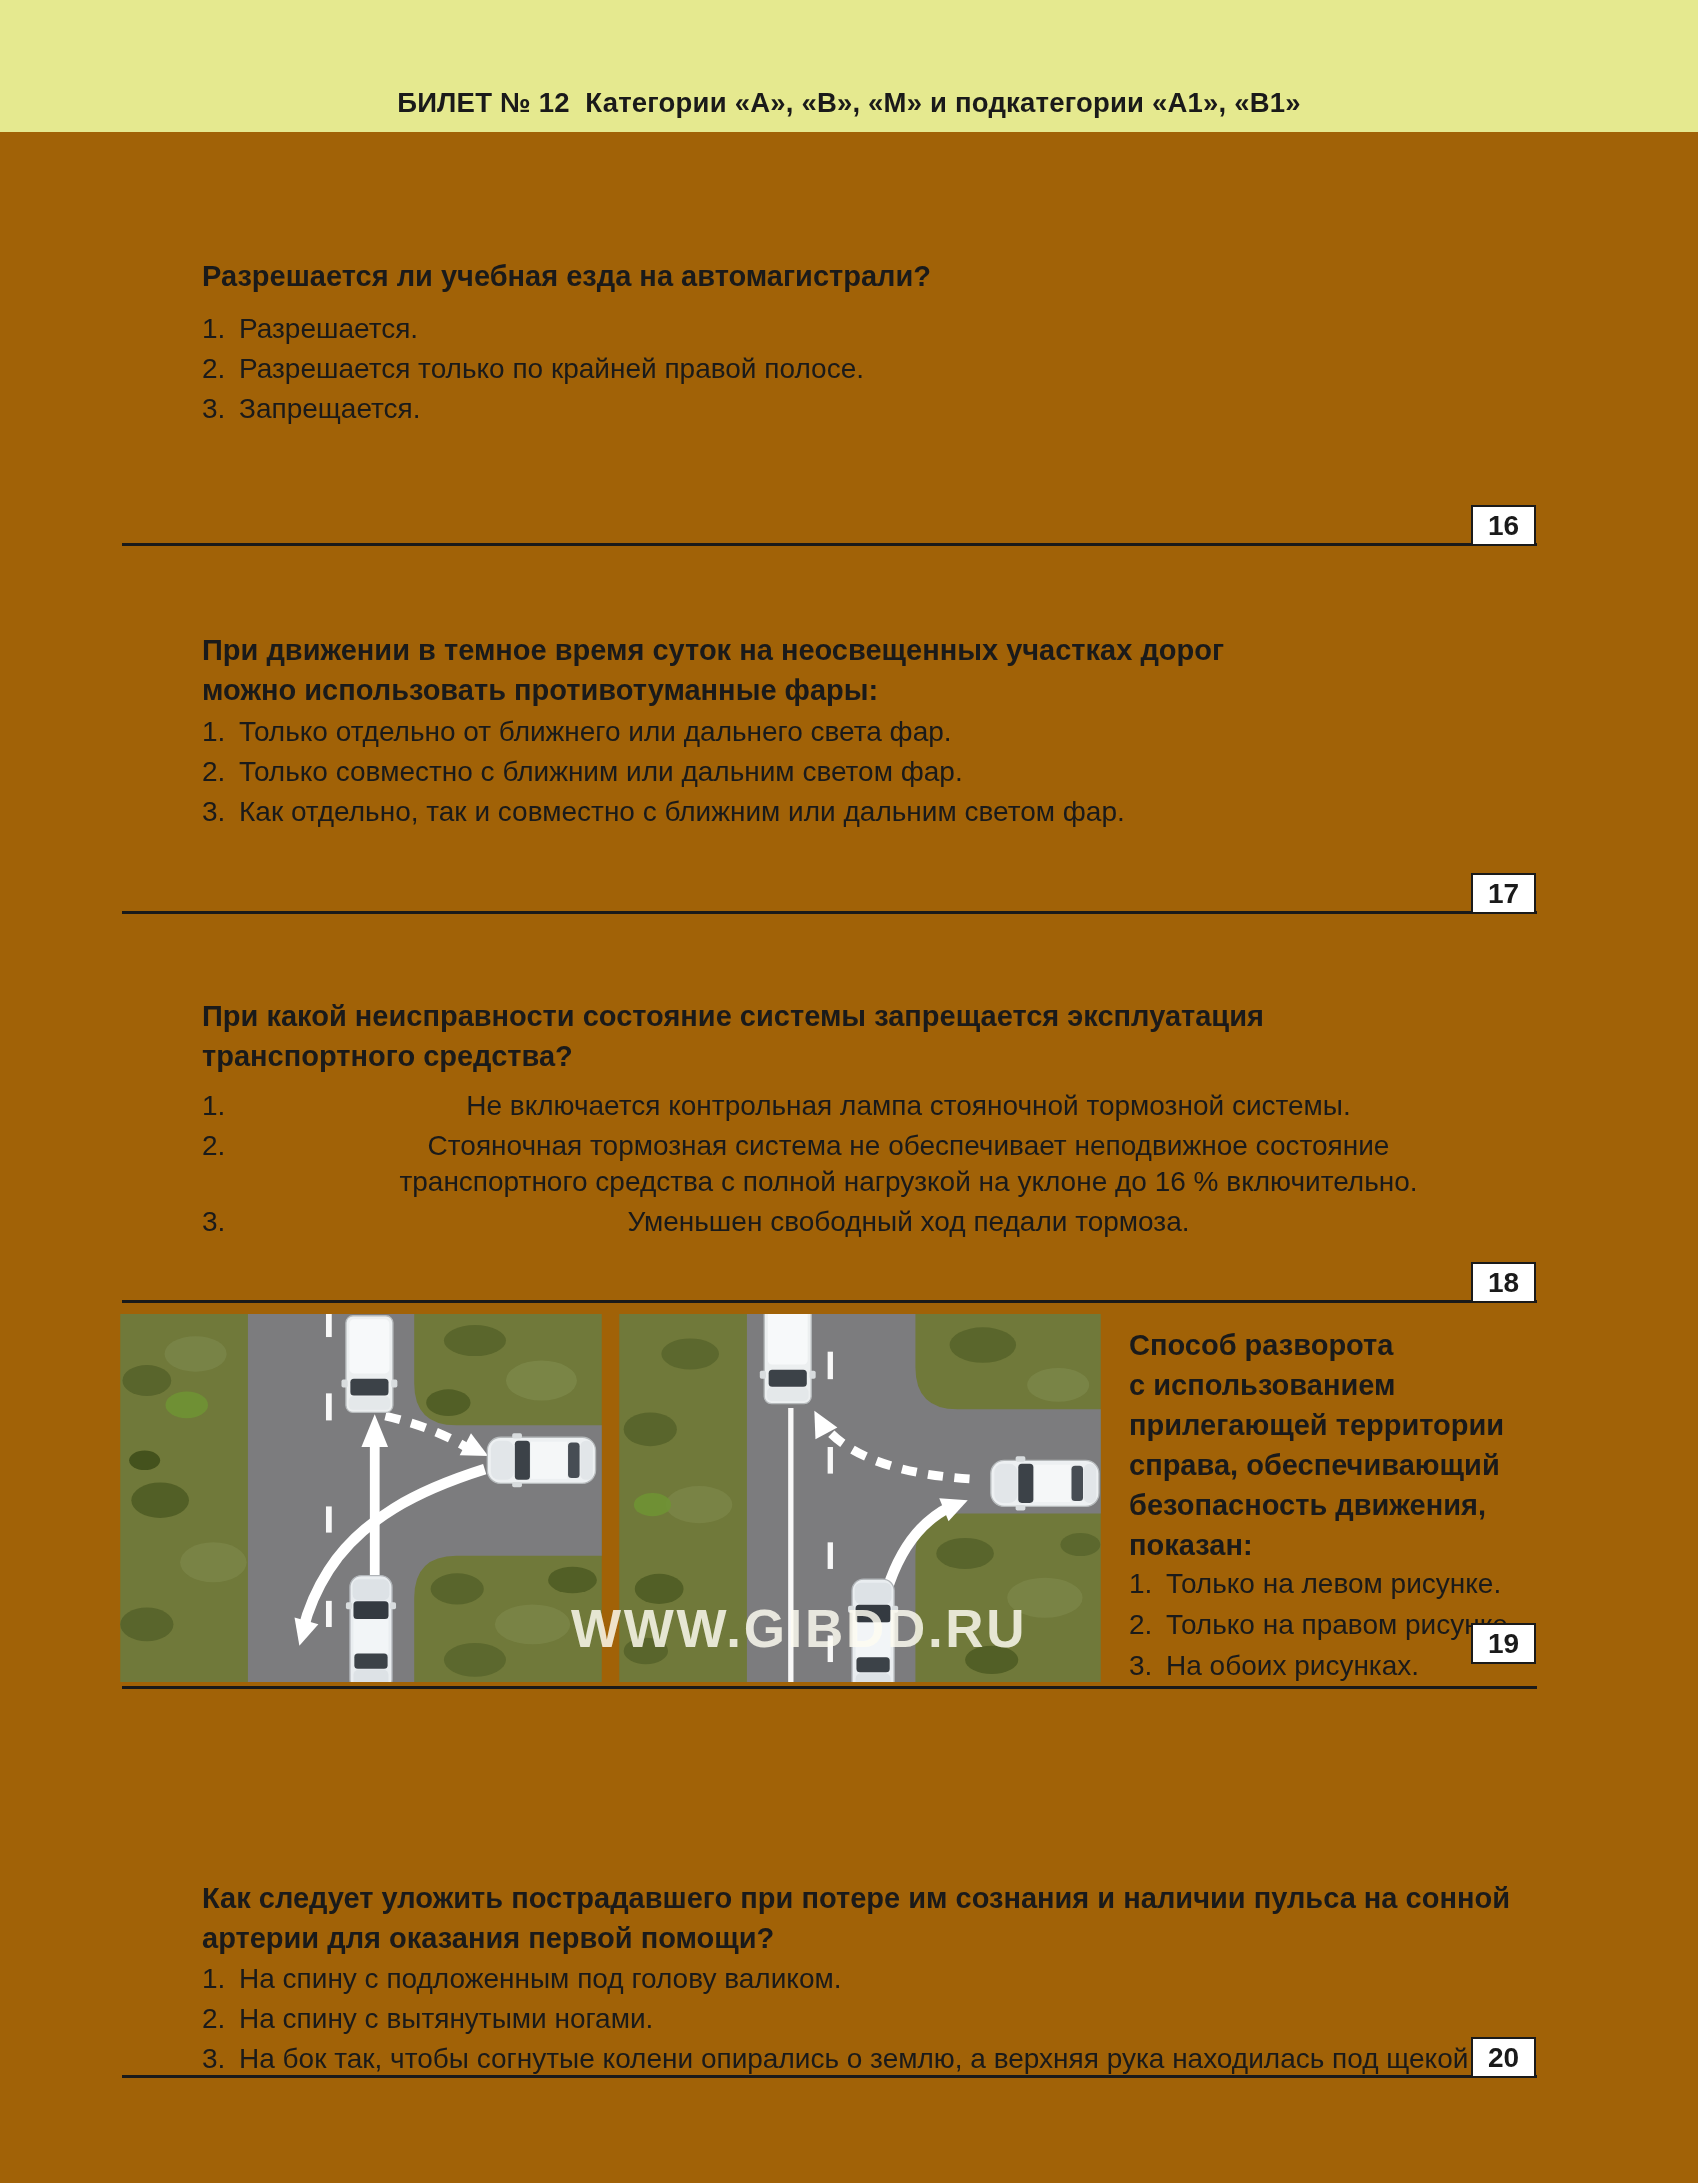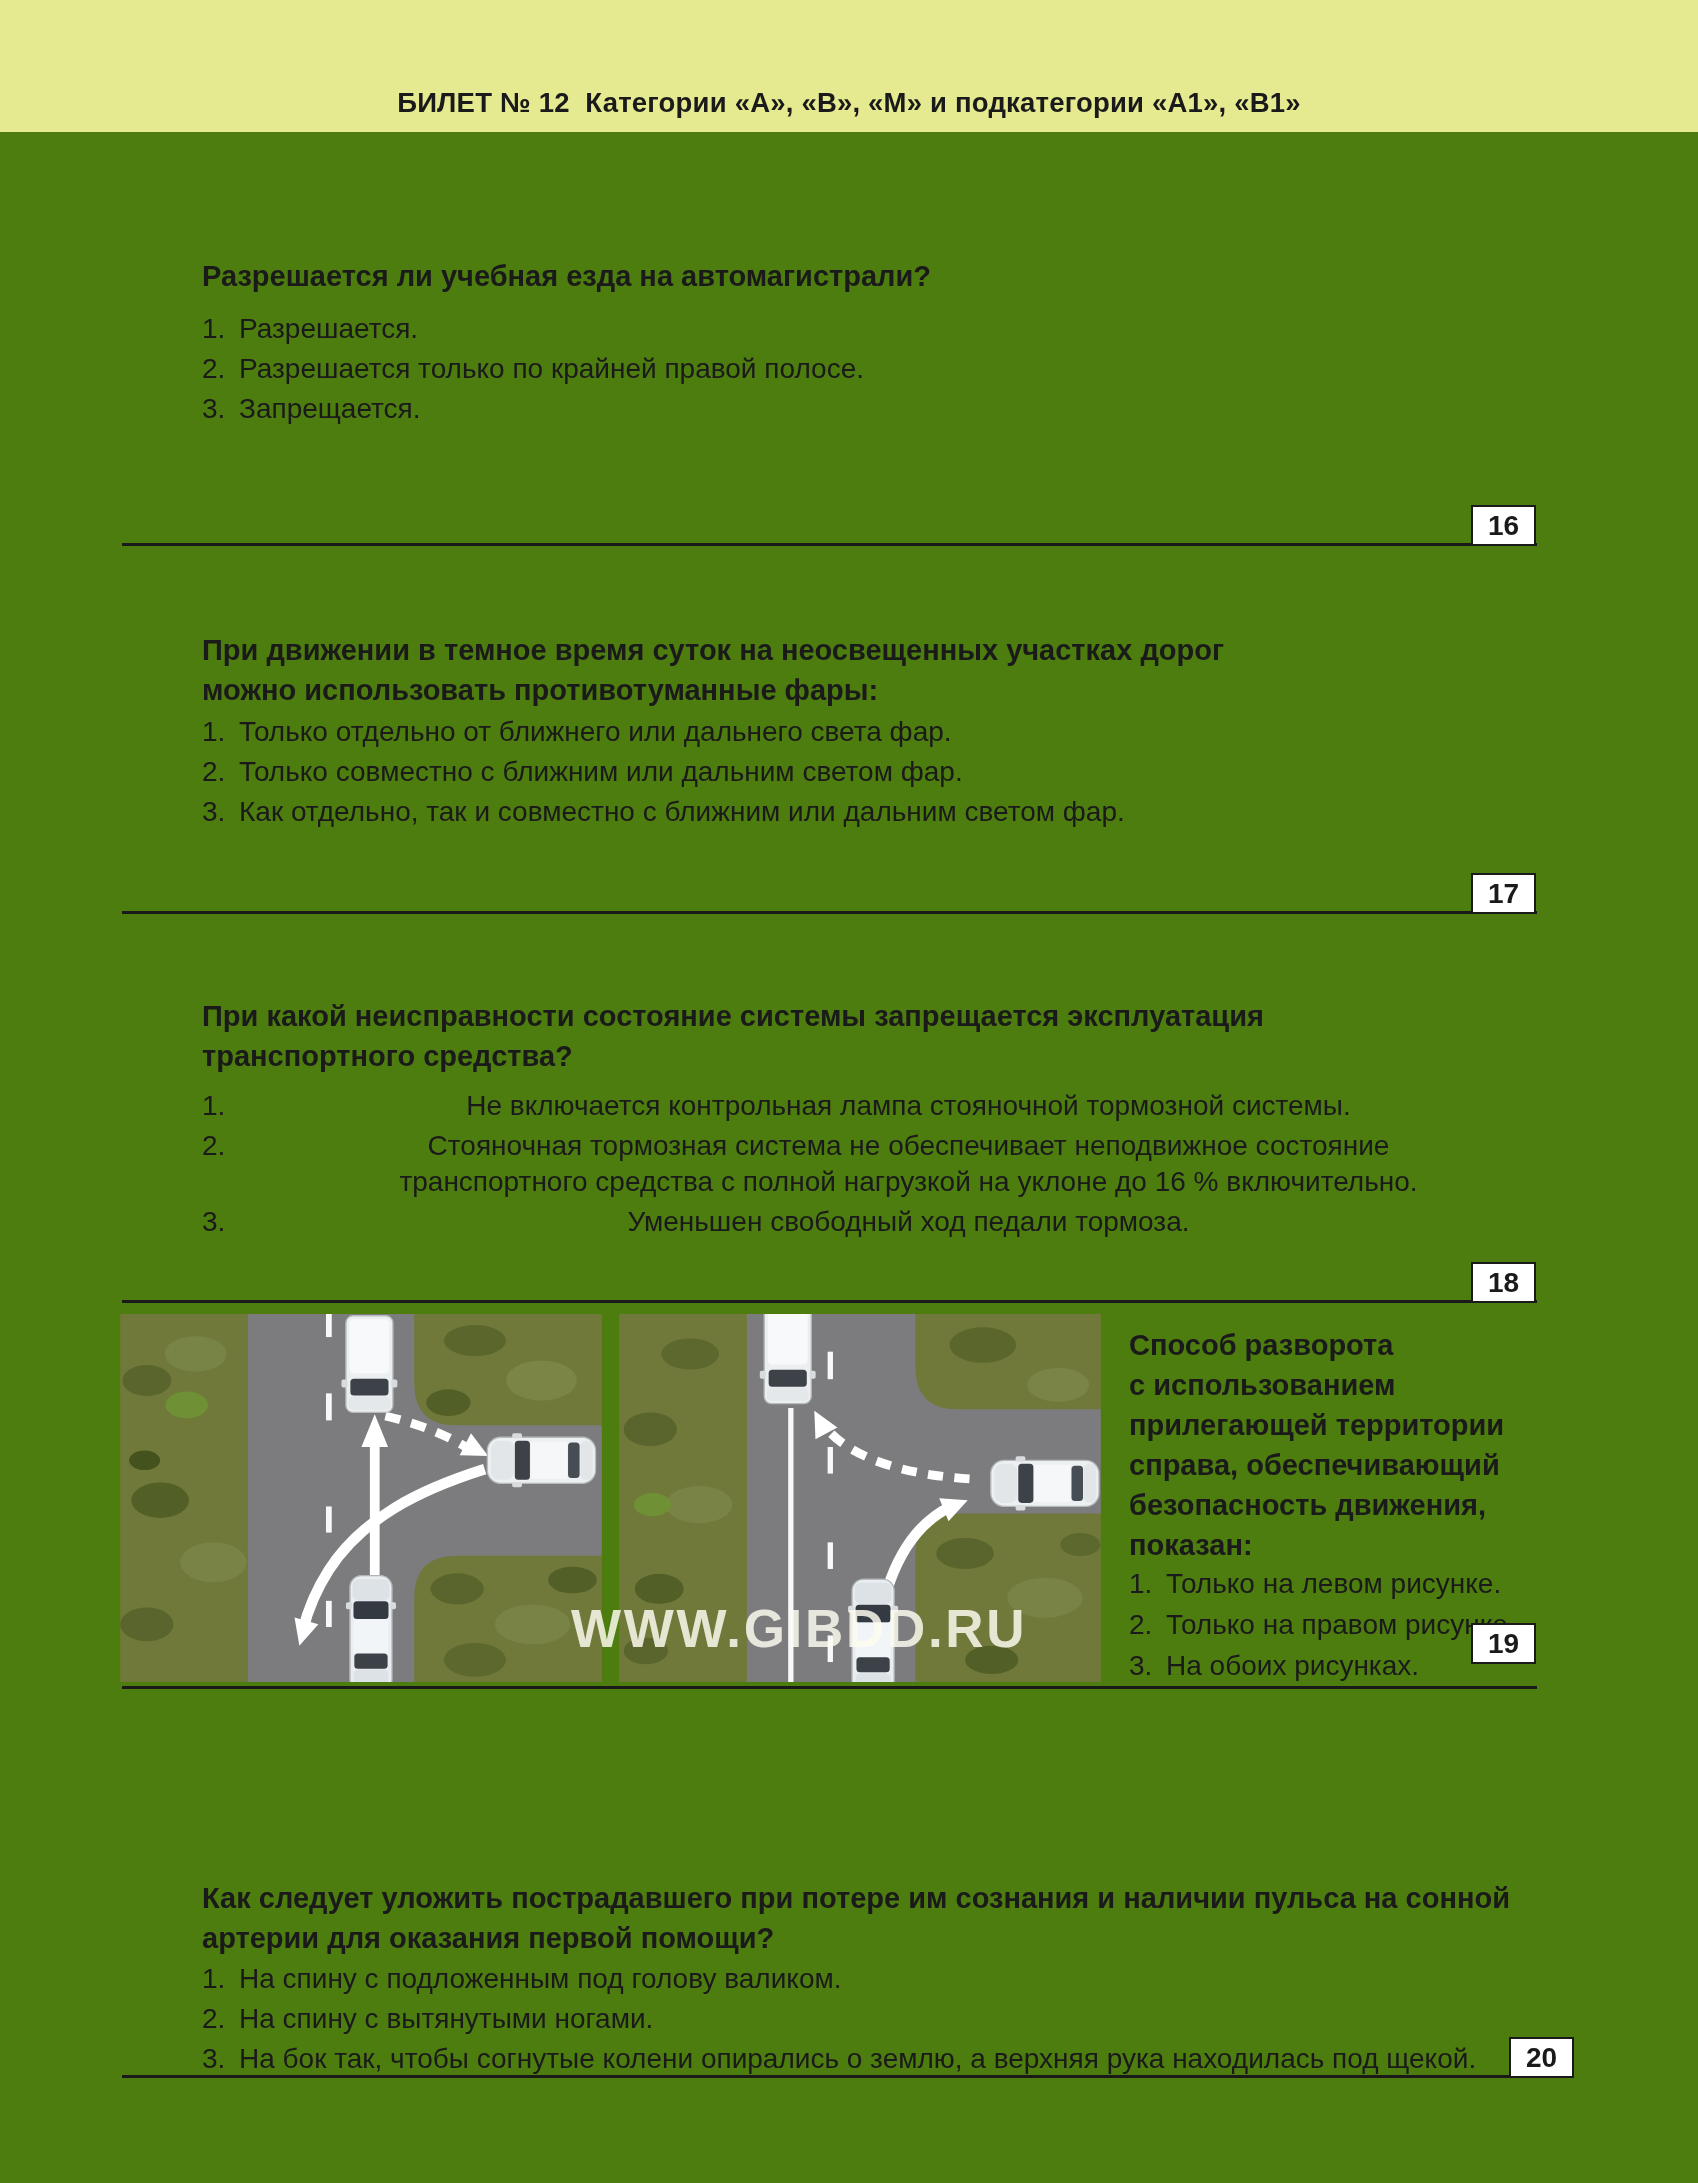--- a/index.html
+++ b/index.html
@@ -1,17 +1,17 @@
 <!DOCTYPE html>
 <html style="font-size:7px"><head>
 <meta charset="utf-8">
 <style>
   html,body { margin:0; padding:0; background:#ffffff; }
   .page {
-    position:relative; width:1698px; height:2183px; background:#4d7c0f;
+    position:relative; width:1698px; height:2183px; background:#a16207;
     font-family:"Liberation Sans", sans-serif; color:#1a1a1a; overflow:hidden;
   }
   
   .header {
     position:absolute; top:0; left:0; width:100%; height:132px;
     background:#e5e98f; box-sizing:border-box;
     display:flex; justify-content:center; align-items:flex-end; padding-bottom:13.3px;
   }
   .header-title { font-size:27.5px; font-weight:bold; white-space:pre; letter-spacing:0.2px; }
 
@@ -63,21 +63,21 @@
   #a18 { top:1088px; width:1376px;text-align:center; }
   #r18 { top:1300px; }  #b18 { top:1262px; }
 
   #t19 { top:1325px; left:1129px; width:408px; line-height:40px; }
   #a19 { top:1566px; left:1129px; width:413px; }
   #a19 li { margin-bottom:4.9px; }
   #r19 { top:1686px; }  #b19 { top:1623px; }
 
   #t20 { top:1878px; width:1478px; }
   #a20 { top:1961px; width:1429px; }
-  #r20 { top:2075px; }  #b20 { top:2037px;margin-left:38px; }
+  #r20 { top:2075px; }  #b20 { top:2037px; }
 </style>
 </head>
 <body>
 
 <div class="page">
 
   <div class="header">
     <div class="header-title">БИЛЕТ № 12  Категории «А», «В», «М» и подкатегории «А1», «В1»</div>
   </div>
 

